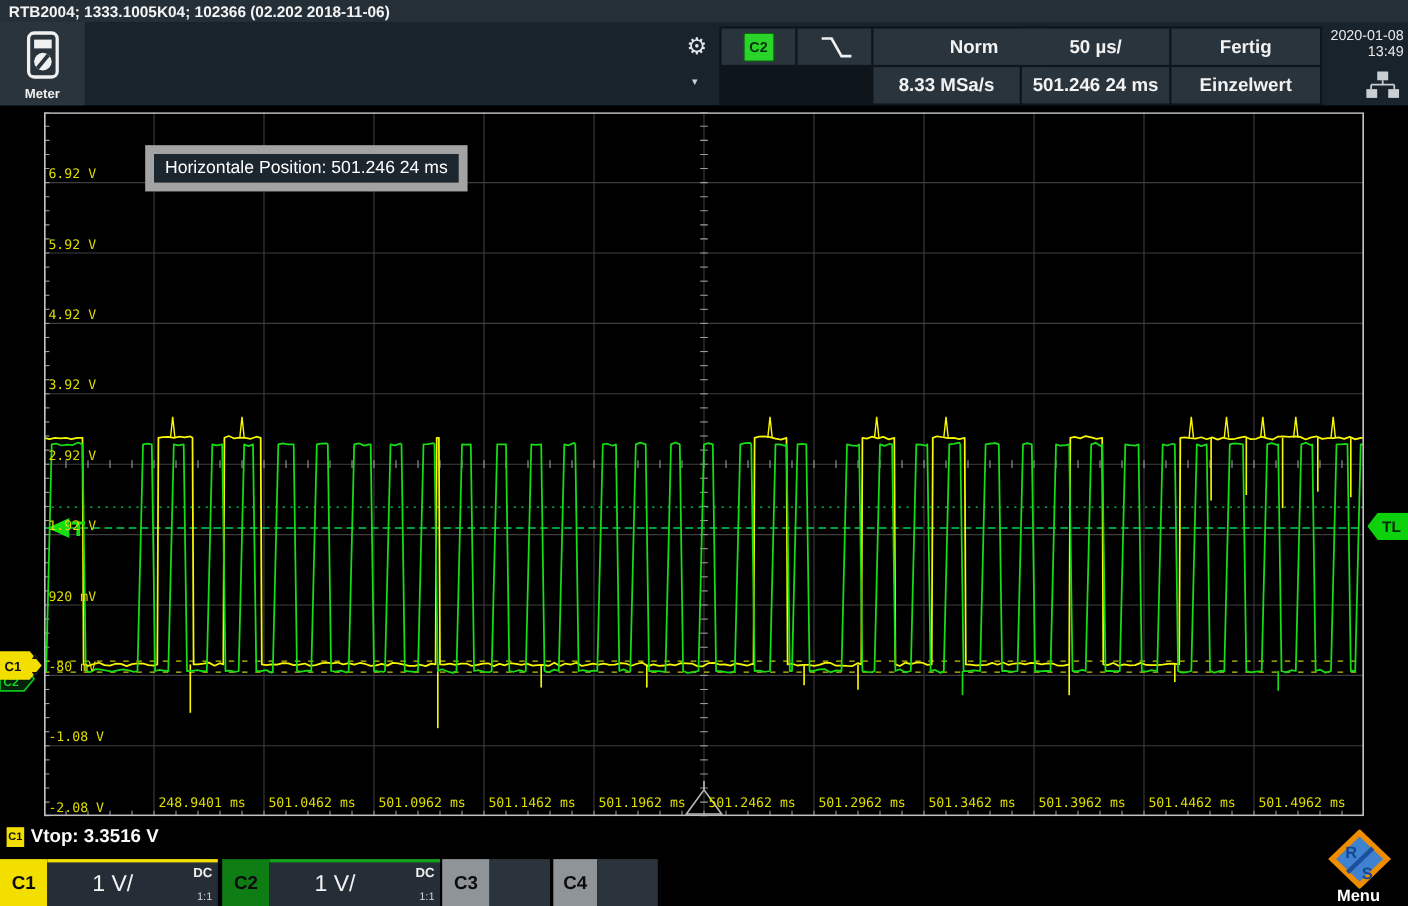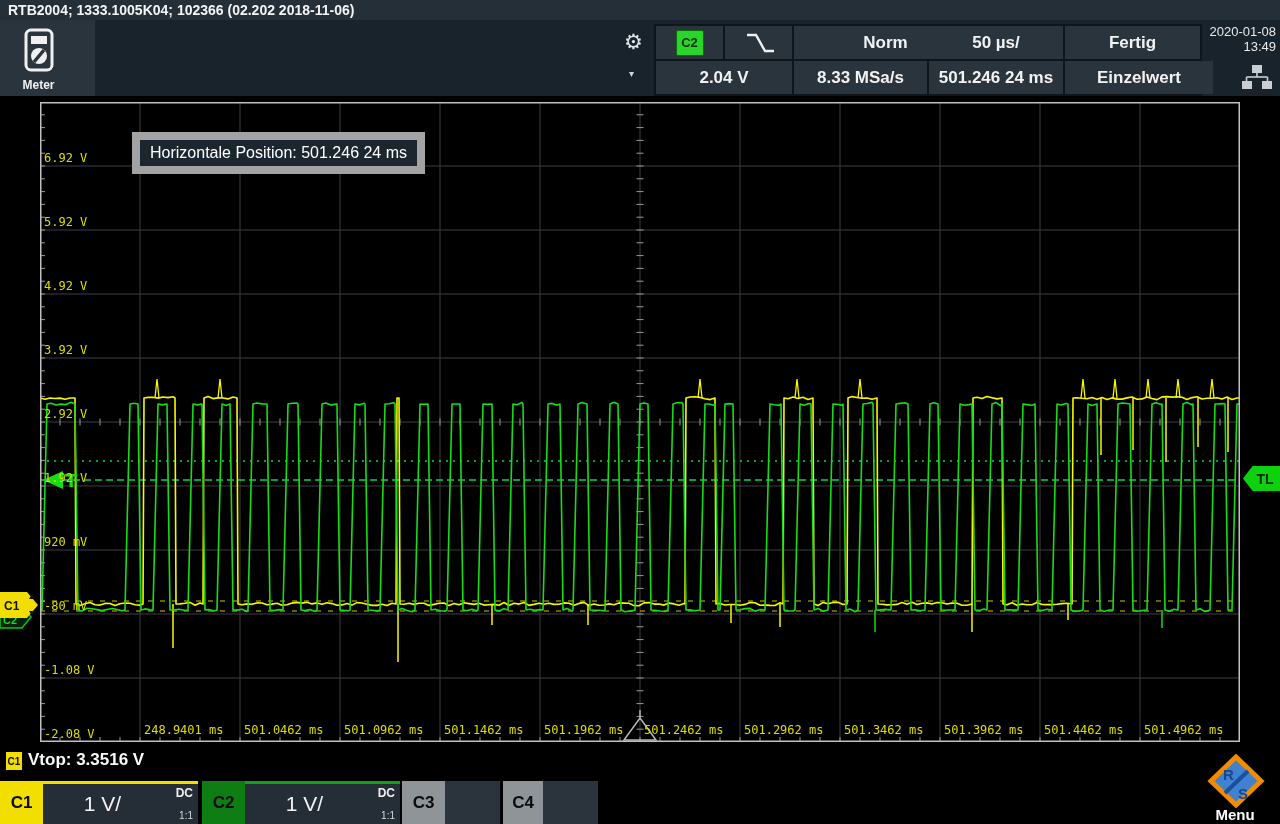--- a/index.html
+++ b/index.html
@@ -6,21 +6,21 @@
   #root{position:relative;width:1280px;height:824px;background:#000;overflow:hidden;
         font-family:"Liberation Sans",sans-serif;-webkit-font-smoothing:antialiased;}
   .abs{position:absolute;}
 
   
   #titlebar{left:0;top:0;width:1280px;height:20px;background:#252f37;color:#f4f4f4;
             font-size:14px;font-weight:bold;line-height:20px;padding-left:8px;box-sizing:border-box;}
 
   
   #header{left:0;top:20px;width:1280px;height:76px;background:#19232b;}
-  #meter-tile{left:0;top:0;width:95px;height:76px;background:#2a343c;cursor:pointer;}
+  #meter-tile{left:0;top:0;width:77px;height:76px;background:#2a343c;cursor:pointer;}
   #meter-icon{left:24px;top:8px;}
   #meter-label{left:0;top:58px;width:77px;text-align:center;color:#f0f0f0;font-size:12px;font-weight:bold;}
   #gear-col{left:620px;top:0;width:34px;height:76px;}
   #gear-icon{left:4px;top:10px;font-size:21px;color:#e2e6e9;font-family:"DejaVu Sans",sans-serif;cursor:pointer;}
   #gear-caret{left:9px;top:48px;font-size:10px;color:#cfd4d8;cursor:pointer;}
   #trig-grid{left:654px;top:4px;width:548px;height:72px;background:#0e161c;}
   .cell{position:absolute;background:#2a343c;color:#f2f2f2;font-size:17px;font-weight:600;
         display:flex;align-items:center;justify-content:center;cursor:pointer;}
   .r1{top:2px;height:33px;} .r2{top:37px;height:33px;}
   #c2-badge{width:26px;height:24px;background:#2bd42b;border:1px solid #0a6b0a;color:#06300b;
@@ -106,30 +106,27 @@
       </div>
       <div class="cell r1" style="left:140px;width:133px;padding-left:25px;">
         <span>Norm</span>
       </div>
       <div class="cell r1" style="left:275px;width:134px;">
         <span>50 µs/</span>
       </div>
       <div class="cell r1" style="left:411px;width:135px;">
         <span>Fertig</span>
       </div>
-      <div class="cell r2" style="left:2px;width:136px;">
-        <span>2.04 V</span>
-      </div>
       <div class="cell r2" style="left:140px;width:133px;">
         <span>8.33 MSa/s</span>
       </div>
       <div class="cell r2" style="left:275px;width:134px;">
         <span>501.246 24 ms</span>
       </div>
-      <div class="cell r2" style="left:411px;width:148px;text-align:right;">
+      <div class="cell r2" style="left:411px;width:135px;text-align:right;">
         <span>Einzelwert</span>
       </div>
     </div>
 
     <div id="datetime" class="abs">
       <div>2020-01-08</div>
       <div>13:49</div>
     </div>
 
     <svg id="lan-icon" class="abs" width="30" height="26">

